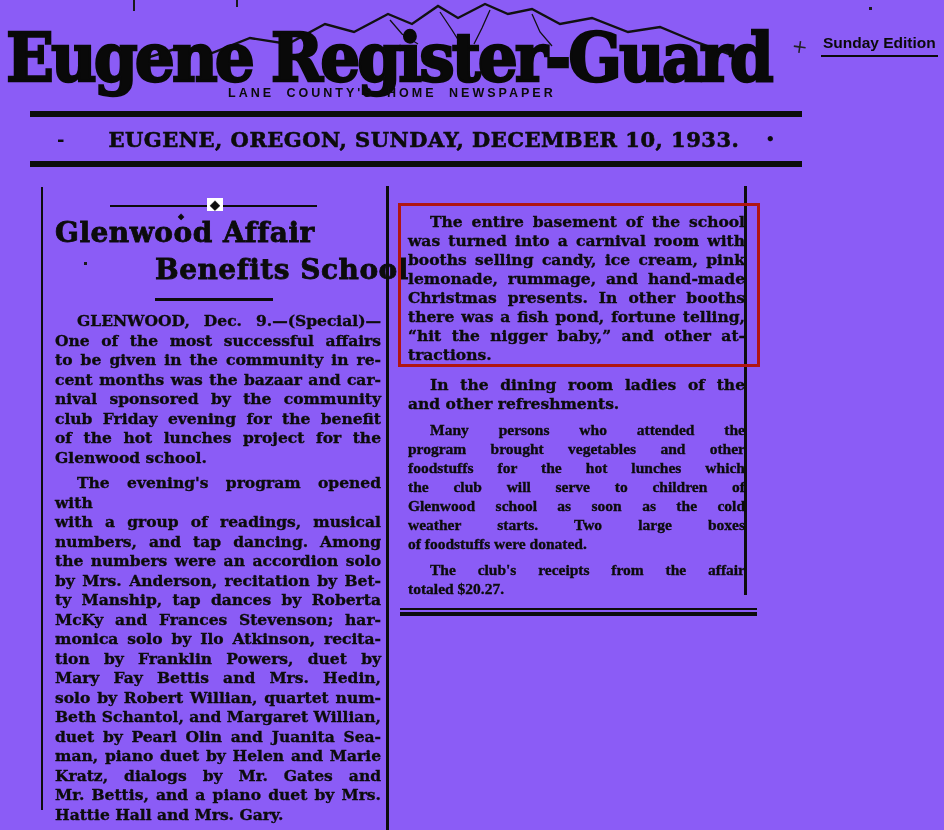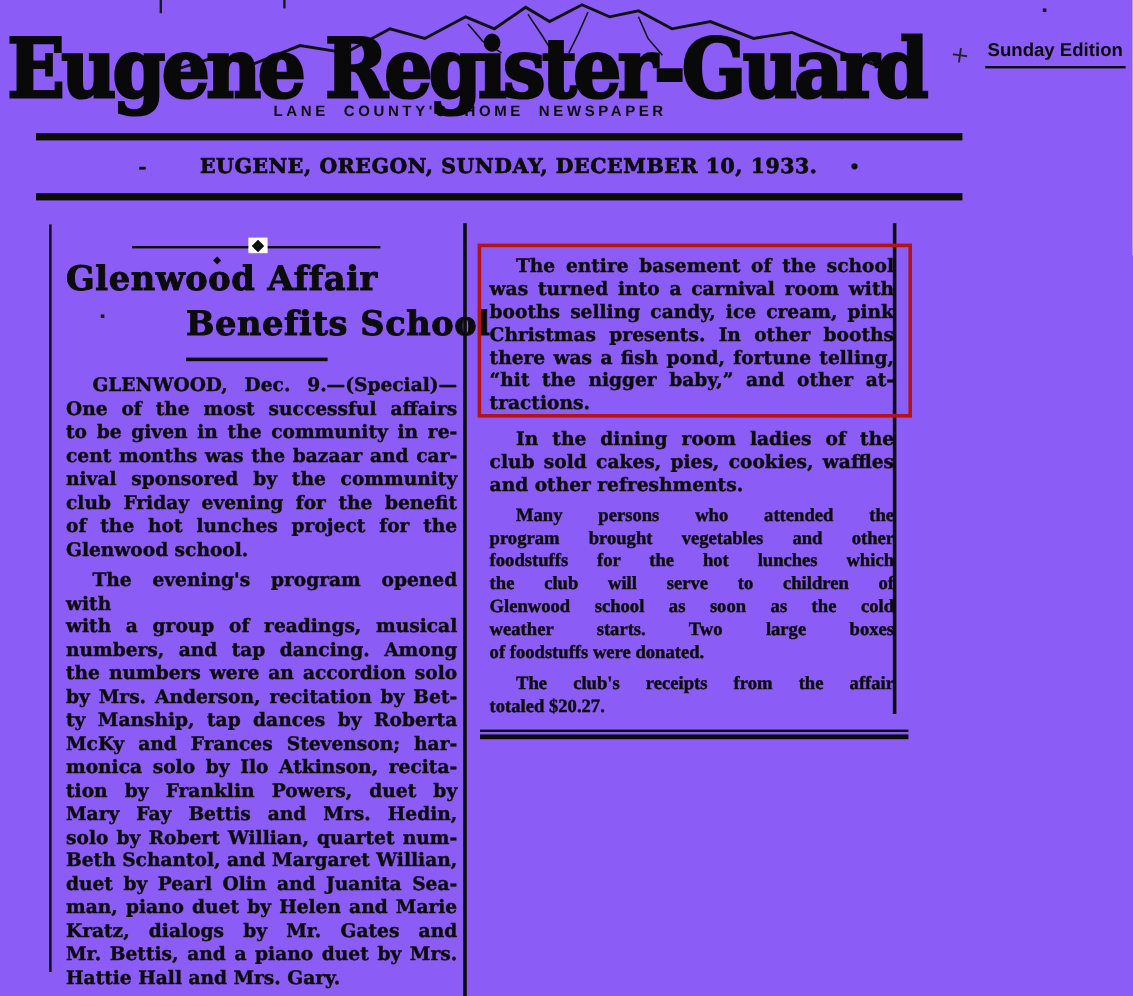--- a/index.html
+++ b/index.html
@@ -19,21 +19,21 @@
         white-space:nowrap;}
   .tagline{position:absolute;left:228px;top:86px;width:292px;text-align:center;
         font-family:"Liberation Sans",sans-serif;font-weight:bold;font-size:12.5px;
         letter-spacing:3px;word-spacing:6px;color:#0b0b0b;white-space:nowrap;}
 
   
   .dateline-band{position:absolute;left:30px;top:111px;width:772px;}
   .thick-rule{height:6px;background:#0c0c0c;}
   .date-row{height:44px;display:flex;align-items:center;justify-content:center;}
   .dateline-left-mark{font-size:18px;font-weight:bold;margin-right:44px;}
-  .dateline-text{font-weight:bold;font-size:17px;letter-spacing:0.5px;
+  .dateline-text{font-weight:bold;font-size:21px;letter-spacing:0.5px;
         -webkit-text-stroke:0.6px #0c0c0c;white-space:nowrap;}
   .dateline-right-mark{font-size:15px;font-weight:bold;margin-left:26px;}
 
   
   .v-rule{position:absolute;background:#0d0d0d;}
   #v-rule-left{left:41px;top:187px;width:2px;height:623px;}
   #v-rule-mid{left:386px;top:186px;width:3px;height:644px;}
   #v-rule-right{left:744px;top:186px;width:3px;height:409px;}
 
   
@@ -149,30 +149,30 @@
       </div>
   </div>
 
   <div id="right-col" class="col">
     <div class="highlight-wrap">
       <div class="highlight-box" style="border-color: rgb(176, 21, 18);"></div>
       <div class="para">
           <div class="line first">The entire basement of the school</div>
           <div class="line">was turned into a carnival room with</div>
           <div class="line">booths selling candy, ice cream, pink</div>
+          <div class="line">lemonade, rummage, and hand-made</div>
           <div class="line">Christmas presents.  In other booths</div>
           <div class="line">there was a fish pond, fortune telling,</div>
           <div class="line">“hit the nigger baby,” and other at-</div>
           <div class="line last">tractions.</div>
         </div>
     </div>
 
     <div class="para after-box">
         <div class="line first">In the dining room ladies of the</div>
-        <div class="line">club sold cakes, pies, cookies, waffles</div>
         <div class="line last">and other refreshments.</div>
       </div>
     <div class="para mid">
         <div class="line first">Many persons who attended the</div>
         <div class="line">program brought vegetables and other</div>
         <div class="line">foodstuffs for the hot lunches which</div>
         <div class="line">the club will serve to children of</div>
         <div class="line">Glenwood school as soon as the cold</div>
         <div class="line">weather starts.  Two large boxes</div>
         <div class="line last">of foodstuffs were donated.</div>

